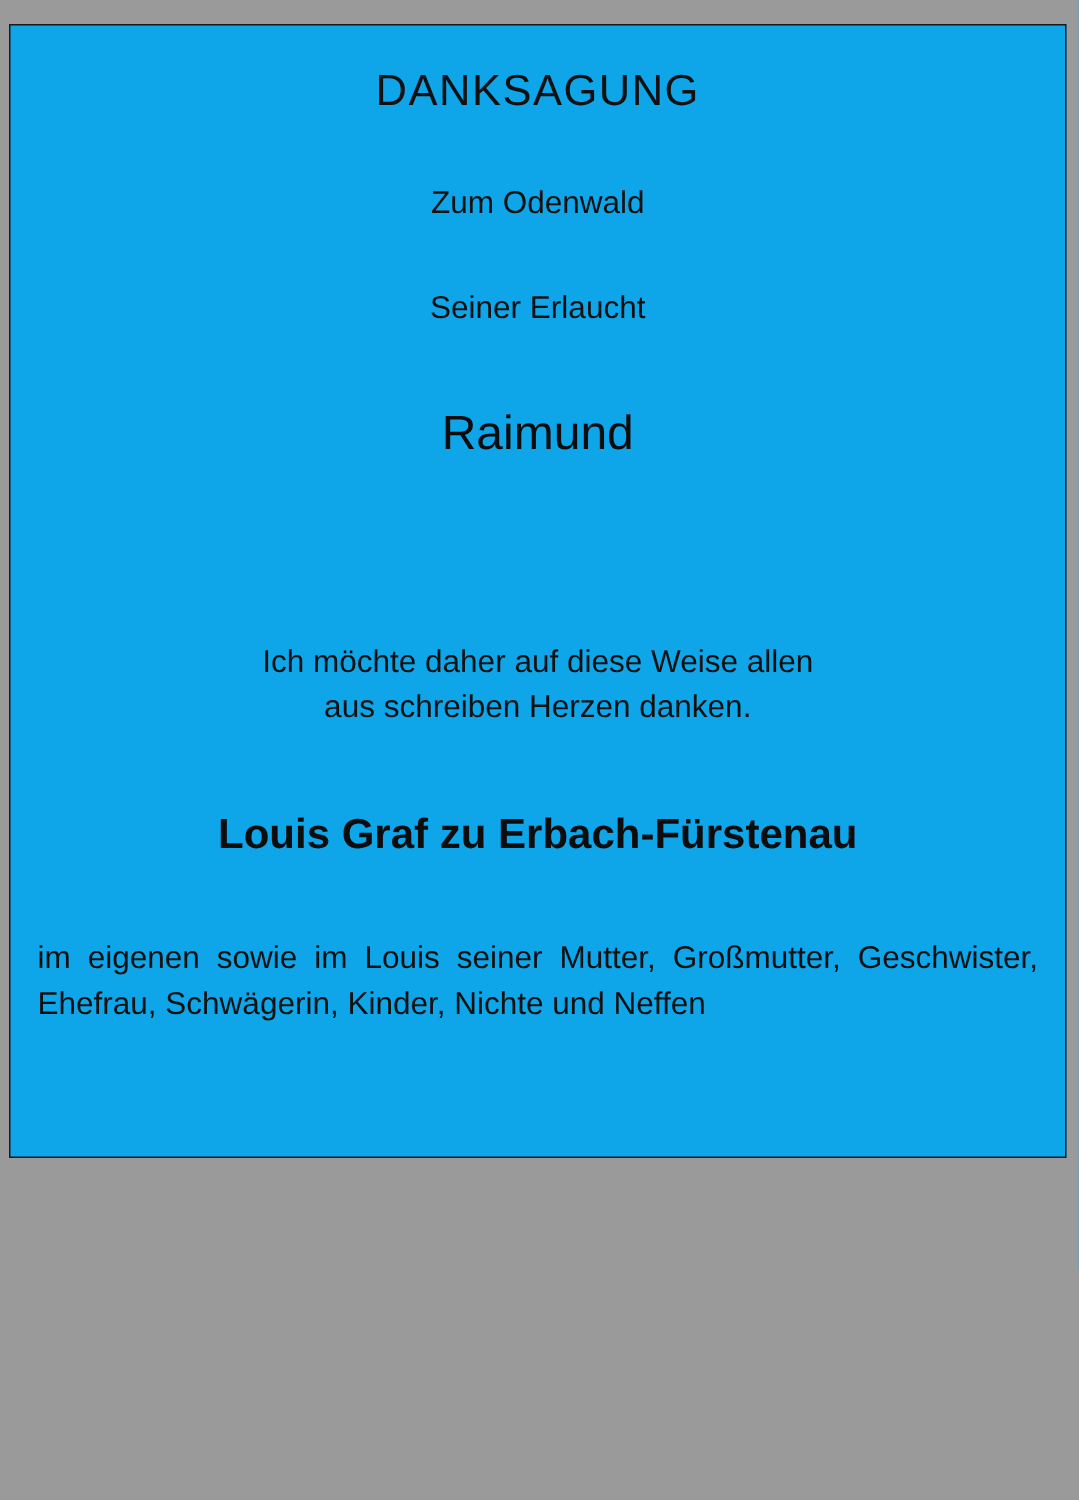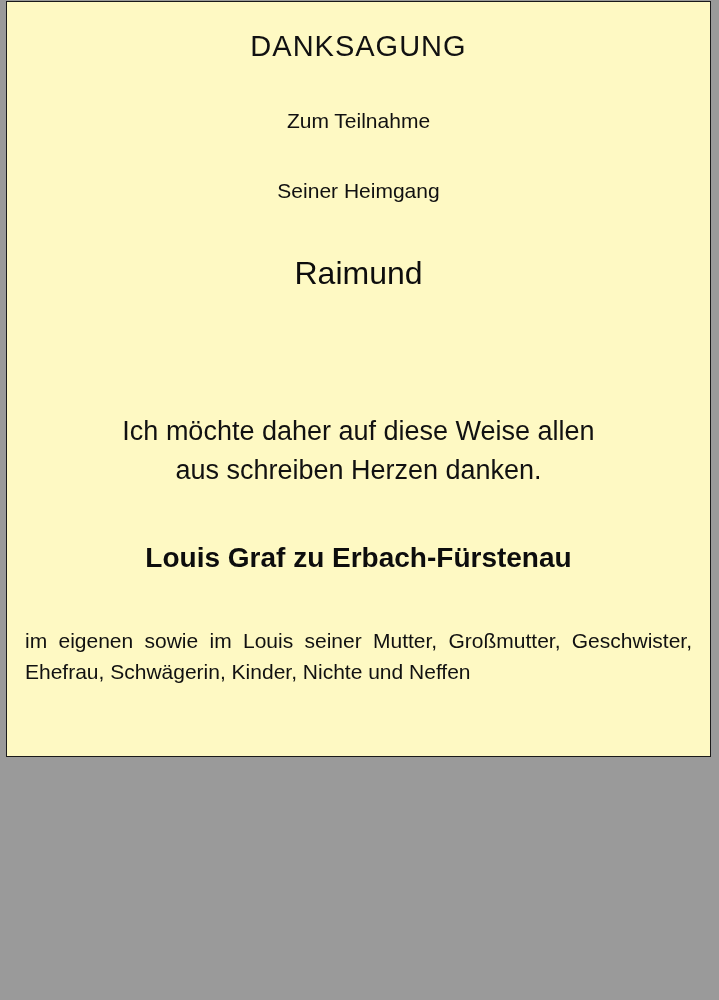--- a/index.html
+++ b/index.html
@@ -8,24 +8,24 @@
     background: #9a9a9a;
   }
   body {
     width: 719px;
     height: 1000px;
     font-family: "Liberation Sans", sans-serif;
   }
   .notice-card {
     position: absolute;
     left: 6px;
-    top: 1px;
+    top: 16px;
     width: 705px;
     height: 756px;
-    background: #fef9c3;
+    background: #0ea5e9;
     border: 1px solid #1a1a1a;
     box-sizing: border-box;
     overflow: hidden;
   }
   .inner {
     padding: 0 18px;
     box-sizing: border-box;
   }
   .heading {
     text-align: center;
@@ -61,46 +61,46 @@
     text-align-last: left;
     line-height: 1.47;
     margin: 0;
   }
   .body-text.block2 {
     text-align: justify;
     text-align-last: left;
   }
   .centered-para {
     text-align: center;
-    font-size: 27px;
+    font-size: 21px;
     color: #111;
     line-height: 1.45;
   }
   .signature {
     text-align: center;
     font-weight: bold;
     font-size: 28px;
     color: #0d0d0d;
   }
 </style>
 </head>
 <body>
 
 <div class="notice-card">
   <div class="inner">
 
     <div class="heading">DANKSAGUNG</div>
 
     <div class="spacer-sm"></div>
 
-    <div class="line-center">Zum Teilnahme</div>
+    <div class="line-center">Zum Odenwald</div>
 
     <div class="spacer-sm"></div>
 
-    <div class="line-center">Seiner Heimgang</div>
+    <div class="line-center">Seiner Erlaucht</div>
 
     <div class="spacer-md"></div>
 
     <div class="name-block">
       <div class="name-first">Raimund</div>
     </div>
 
     <div class="spacer-lg"></div>
 
 

